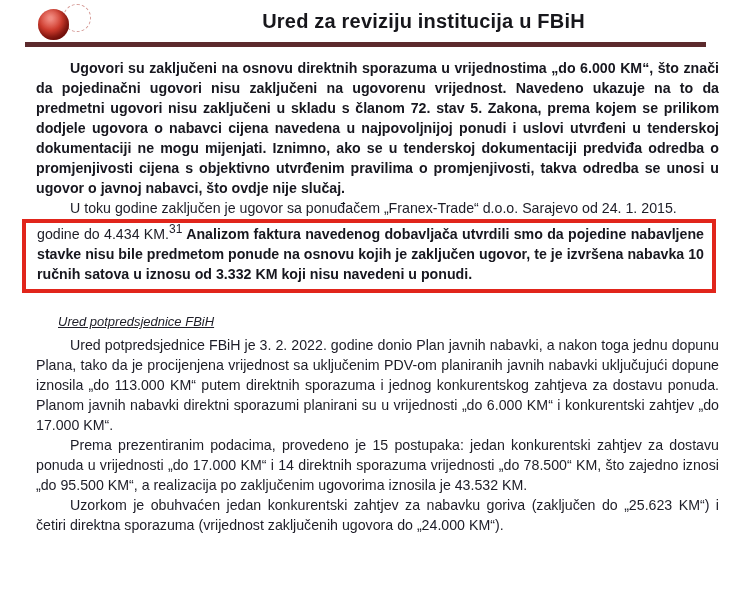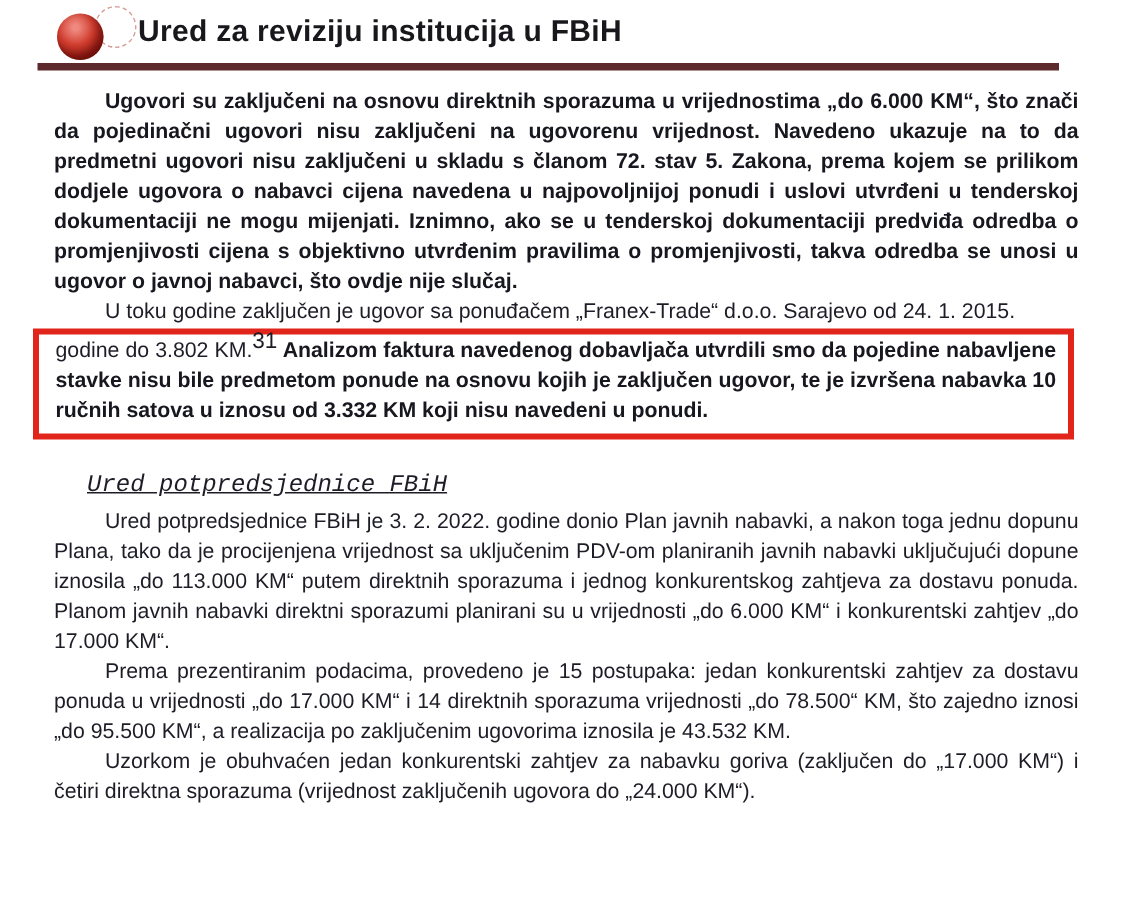--- a/index.html
+++ b/index.html
@@ -4,21 +4,21 @@
 <style>
   html,body { margin:0; padding:0; }
   body {
     width:755px; height:600px;
     background:#ffffff;
     font-family:"Liberation Sans", sans-serif;
     overflow:hidden;
     position:relative;
   }
   
-  .header { position:relative; height:42px; }
+  .header { position:relative; height:42px;text-align:center; }
   .logo { position:absolute; left:38px; top:3px; width:58px; height:38px; }
   .dashed-circle {
     position:absolute; left:25px; top:1px; width:26px; height:26px;
     border:1.6px dashed #d69c98; border-radius:50%;
     background:transparent;
   }
   .sphere {
     position:absolute; left:0; top:6px; width:31px; height:31px; border-radius:50%;
     background:radial-gradient(circle at 40% 30%, #f08a80 6%, #d03c2e 42%, #8a140b 88%);
     box-shadow: inset -3px -4px 6px rgba(70,0,0,.55);
@@ -40,25 +40,25 @@
     color:#1d1d27; text-indent:34px;
   }
   .para.bold { font-weight:bold; color:#17171f; }
   .boxed {
     margin:1px 3px 4px -14px;
     border:4px solid;
     padding:1px 8px 5px 11px;
   }
   .boxed .para { text-indent:0; }
   .boxed .bold-seg { font-weight:bold; color:#17171f; }
-  .boxed sup { font-size:15px; line-height:0; }
+  .boxed sup { font-size:12px; line-height:0; }
   .section-heading {
     margin:21px 0 6px 22px;
-    font-size:16px; font-style:italic; font-weight:normal;
-    text-decoration:underline; color:#1d1d27;font-family:Liberation Mono, monospace;
+    font-size:13px; font-style:italic; font-weight:normal;
+    text-decoration:underline; color:#1d1d27;
   }
 </style>
 </head>
 <body>
 
 <div class="header">
   <div class="logo">
     <span class="dashed-circle"></span>
     <span class="sphere"></span>
   </div>
@@ -66,25 +66,25 @@
 </div>
 <div class="header-rule" style="background: rgb(92, 42, 45);"></div>
 
 <div class="content">
 
   <p class="para bold">Ugovori su zaključeni na osnovu direktnih sporazuma u vrijednostima „do 6.000 KM“, što znači da pojedinačni ugovori nisu zaključeni na ugovorenu vrijednost. Navedeno ukazuje na to da predmetni ugovori nisu zaključeni u skladu s članom 72. stav 5. Zakona, prema kojem se prilikom dodjele ugovora o nabavci cijena navedena u najpovoljnijoj ponudi i uslovi utvrđeni u tenderskoj dokumentaciji ne mogu mijenjati. Iznimno, ako se u tenderskoj dokumentaciji predviđa odredba o promjenjivosti cijena s objektivno utvrđenim pravilima o promjenjivosti, takva odredba se unosi u ugovor o javnoj nabavci, što ovdje nije slučaj.</p>
 
   <p class="para">U toku godine zaključen je ugovor sa ponuđačem „Franex-Trade“ d.o.o. Sarajevo od 24. 1. 2015.</p>
 
   <div class="boxed" style="border-color: rgb(225, 37, 27);">
-    <p class="para"><span>godine do 3.802 KM.</span><sup>31</sup><span class="bold-seg"> Analizom faktura navedenog dobavljača utvrdili smo da pojedine nabavljene stavke nisu bile predmetom ponude na osnovu kojih je zaključen ugovor, te je izvršena nabavka 10 ručnih satova u iznosu od 3.332 KM koji nisu navedeni u ponudi.</span></p>
+    <p class="para"><span>godine do 4.434 KM.</span><sup>31</sup><span class="bold-seg"> Analizom faktura navedenog dobavljača utvrdili smo da pojedine nabavljene stavke nisu bile predmetom ponude na osnovu kojih je zaključen ugovor, te je izvršena nabavka 10 ručnih satova u iznosu od 3.332 KM koji nisu navedeni u ponudi.</span></p>
   </div>
 
   <h2 class="section-heading">Ured potpredsjednice FBiH</h2>
 
   <p class="para">Ured potpredsjednice FBiH je 3. 2. 2022. godine donio Plan javnih nabavki, a nakon toga jednu dopunu Plana, tako da je procijenjena vrijednost sa uključenim PDV-om planiranih javnih nabavki uključujući dopune iznosila „do 113.000 KM“ putem direktnih sporazuma i jednog konkurentskog zahtjeva za dostavu ponuda. Planom javnih nabavki direktni sporazumi planirani su u vrijednosti „do 6.000 KM“ i konkurentski zahtjev „do 17.000 KM“.</p>
 
 
   <p class="para">Prema prezentiranim podacima, provedeno je 15 postupaka: jedan konkurentski zahtjev za dostavu ponuda u vrijednosti „do 17.000 KM“ i 14 direktnih sporazuma vrijednosti „do 78.500“ KM, što zajedno iznosi „do 95.500 KM“, a realizacija po zaključenim ugovorima iznosila je 43.532 KM.</p>
 
-  <p class="para">Uzorkom je obuhvaćen jedan konkurentski zahtjev za nabavku goriva (zaključen do „17.000 KM“) i četiri direktna sporazuma (vrijednost zaključenih ugovora do „24.000 KM“).</p>
+  <p class="para">Uzorkom je obuhvaćen jedan konkurentski zahtjev za nabavku goriva (zaključen do „25.623 KM“) i četiri direktna sporazuma (vrijednost zaključenih ugovora do „24.000 KM“).</p>
 
 </div>
 
 </body></html>

